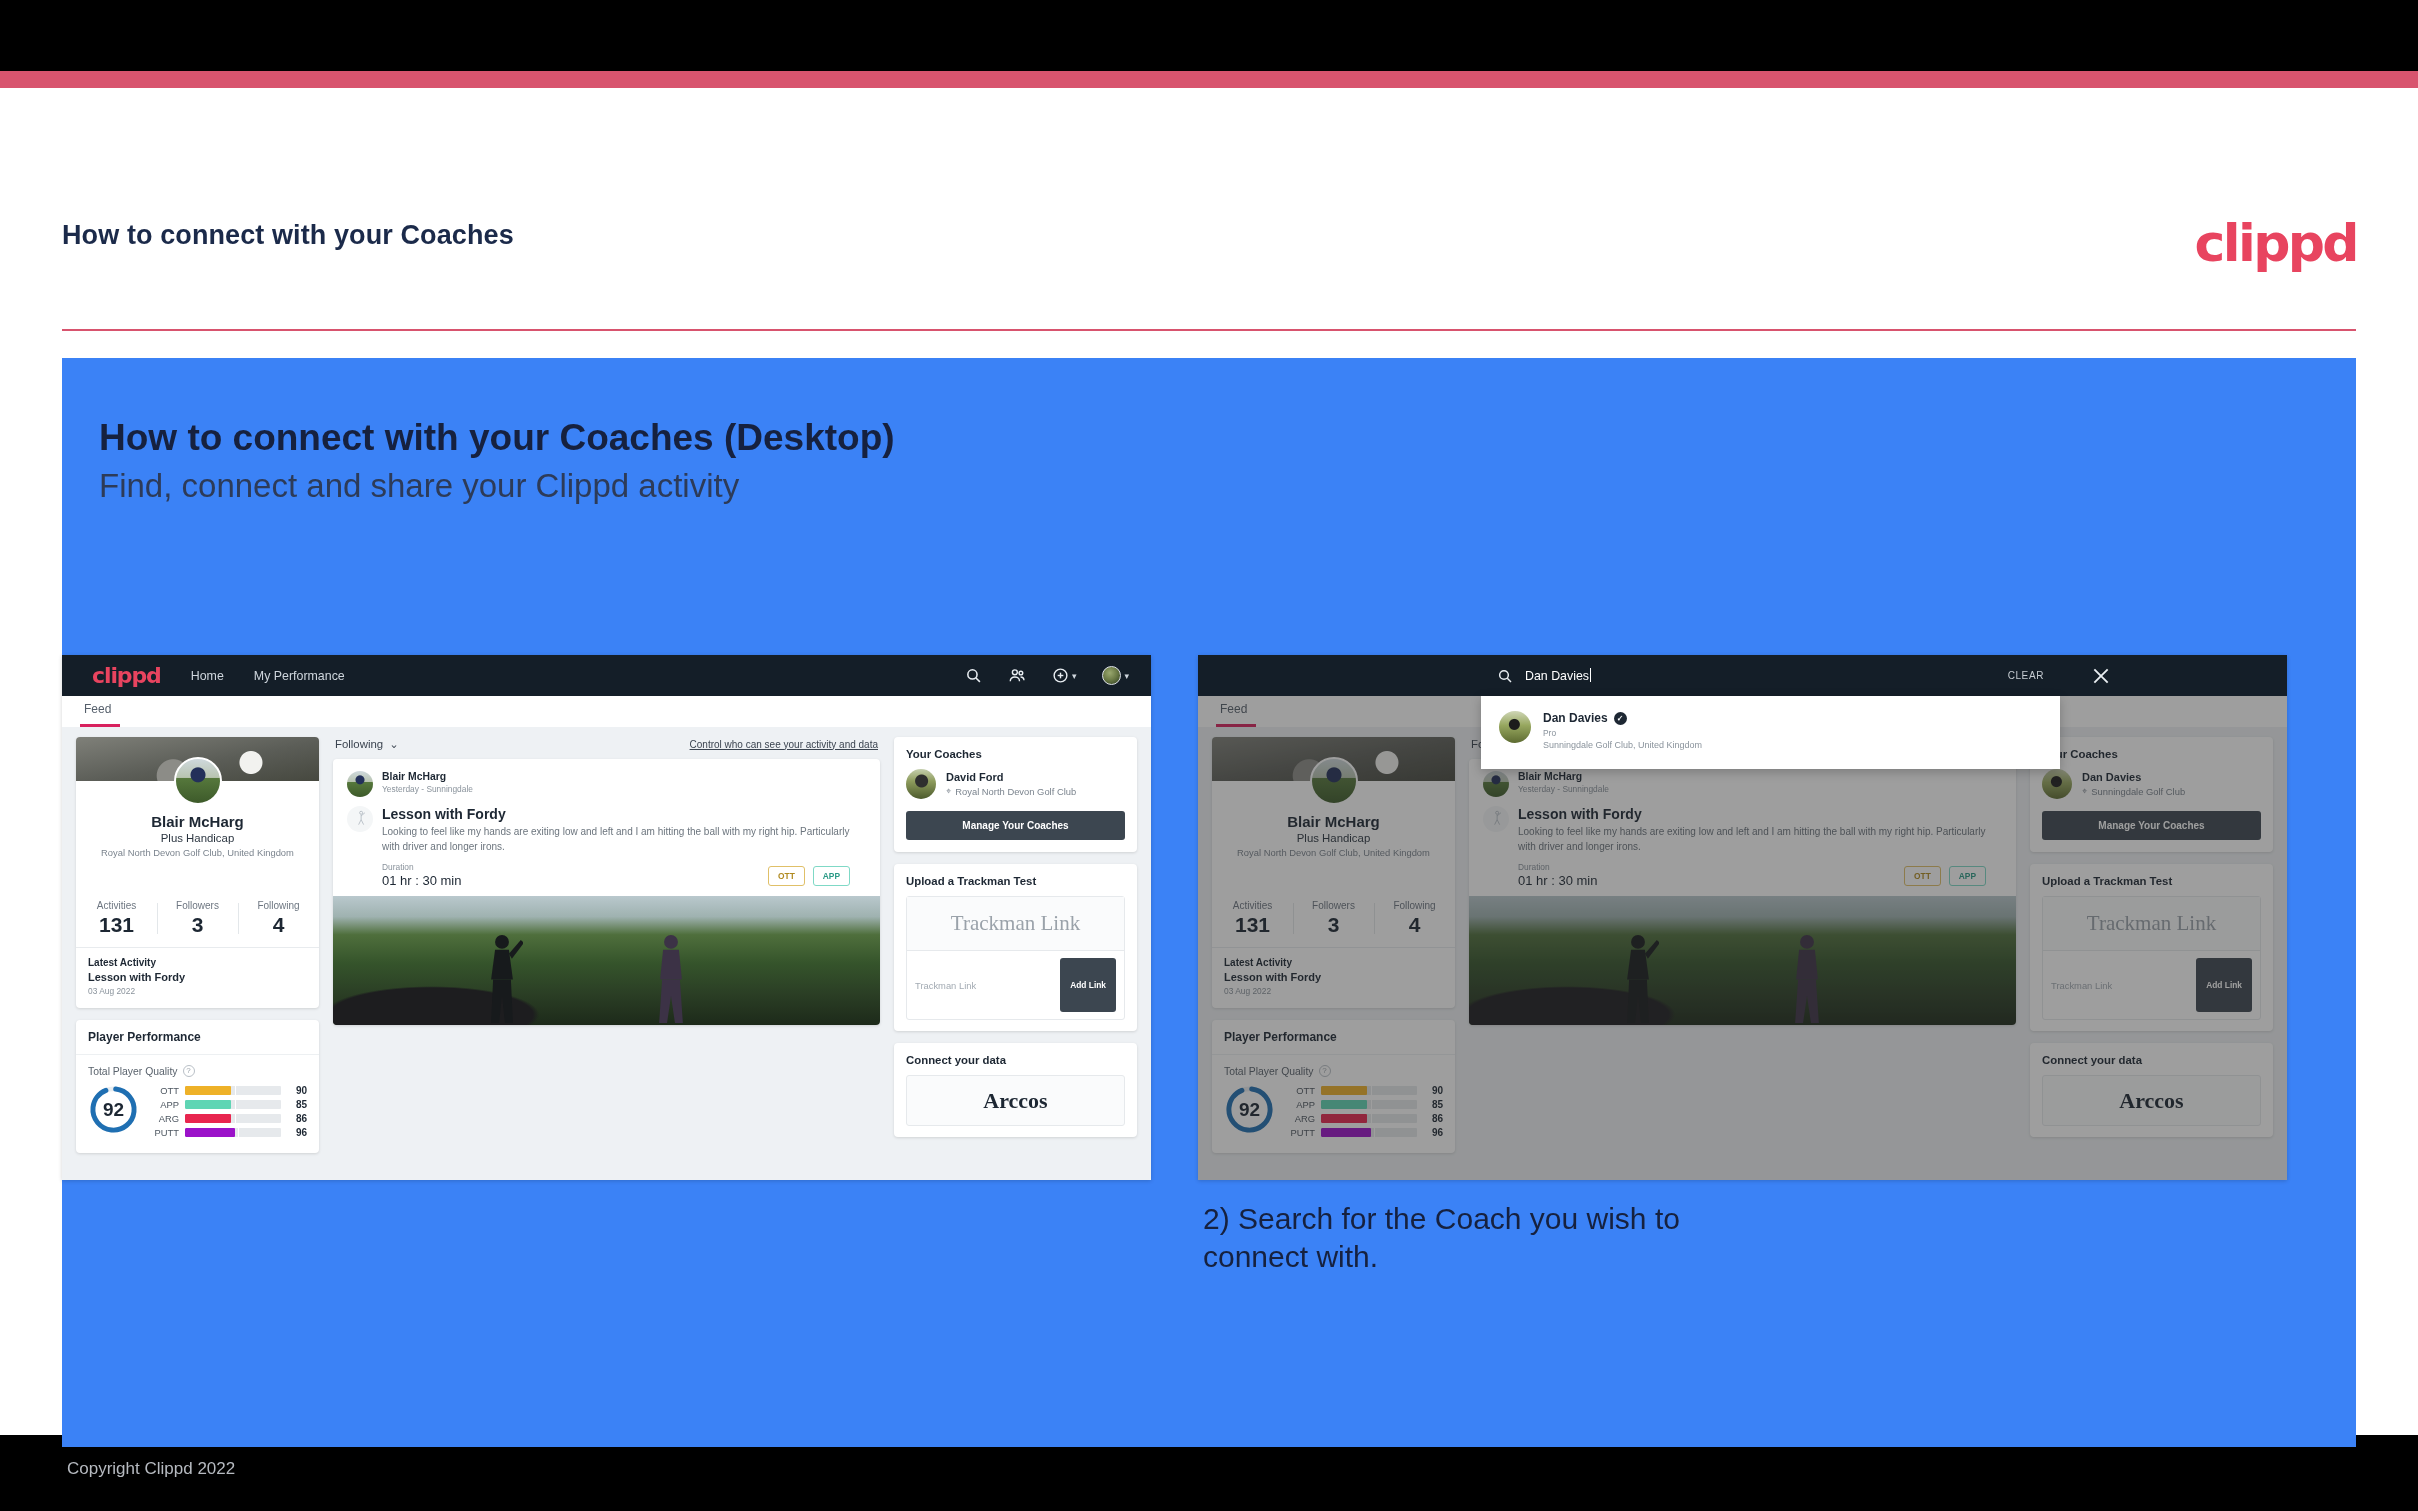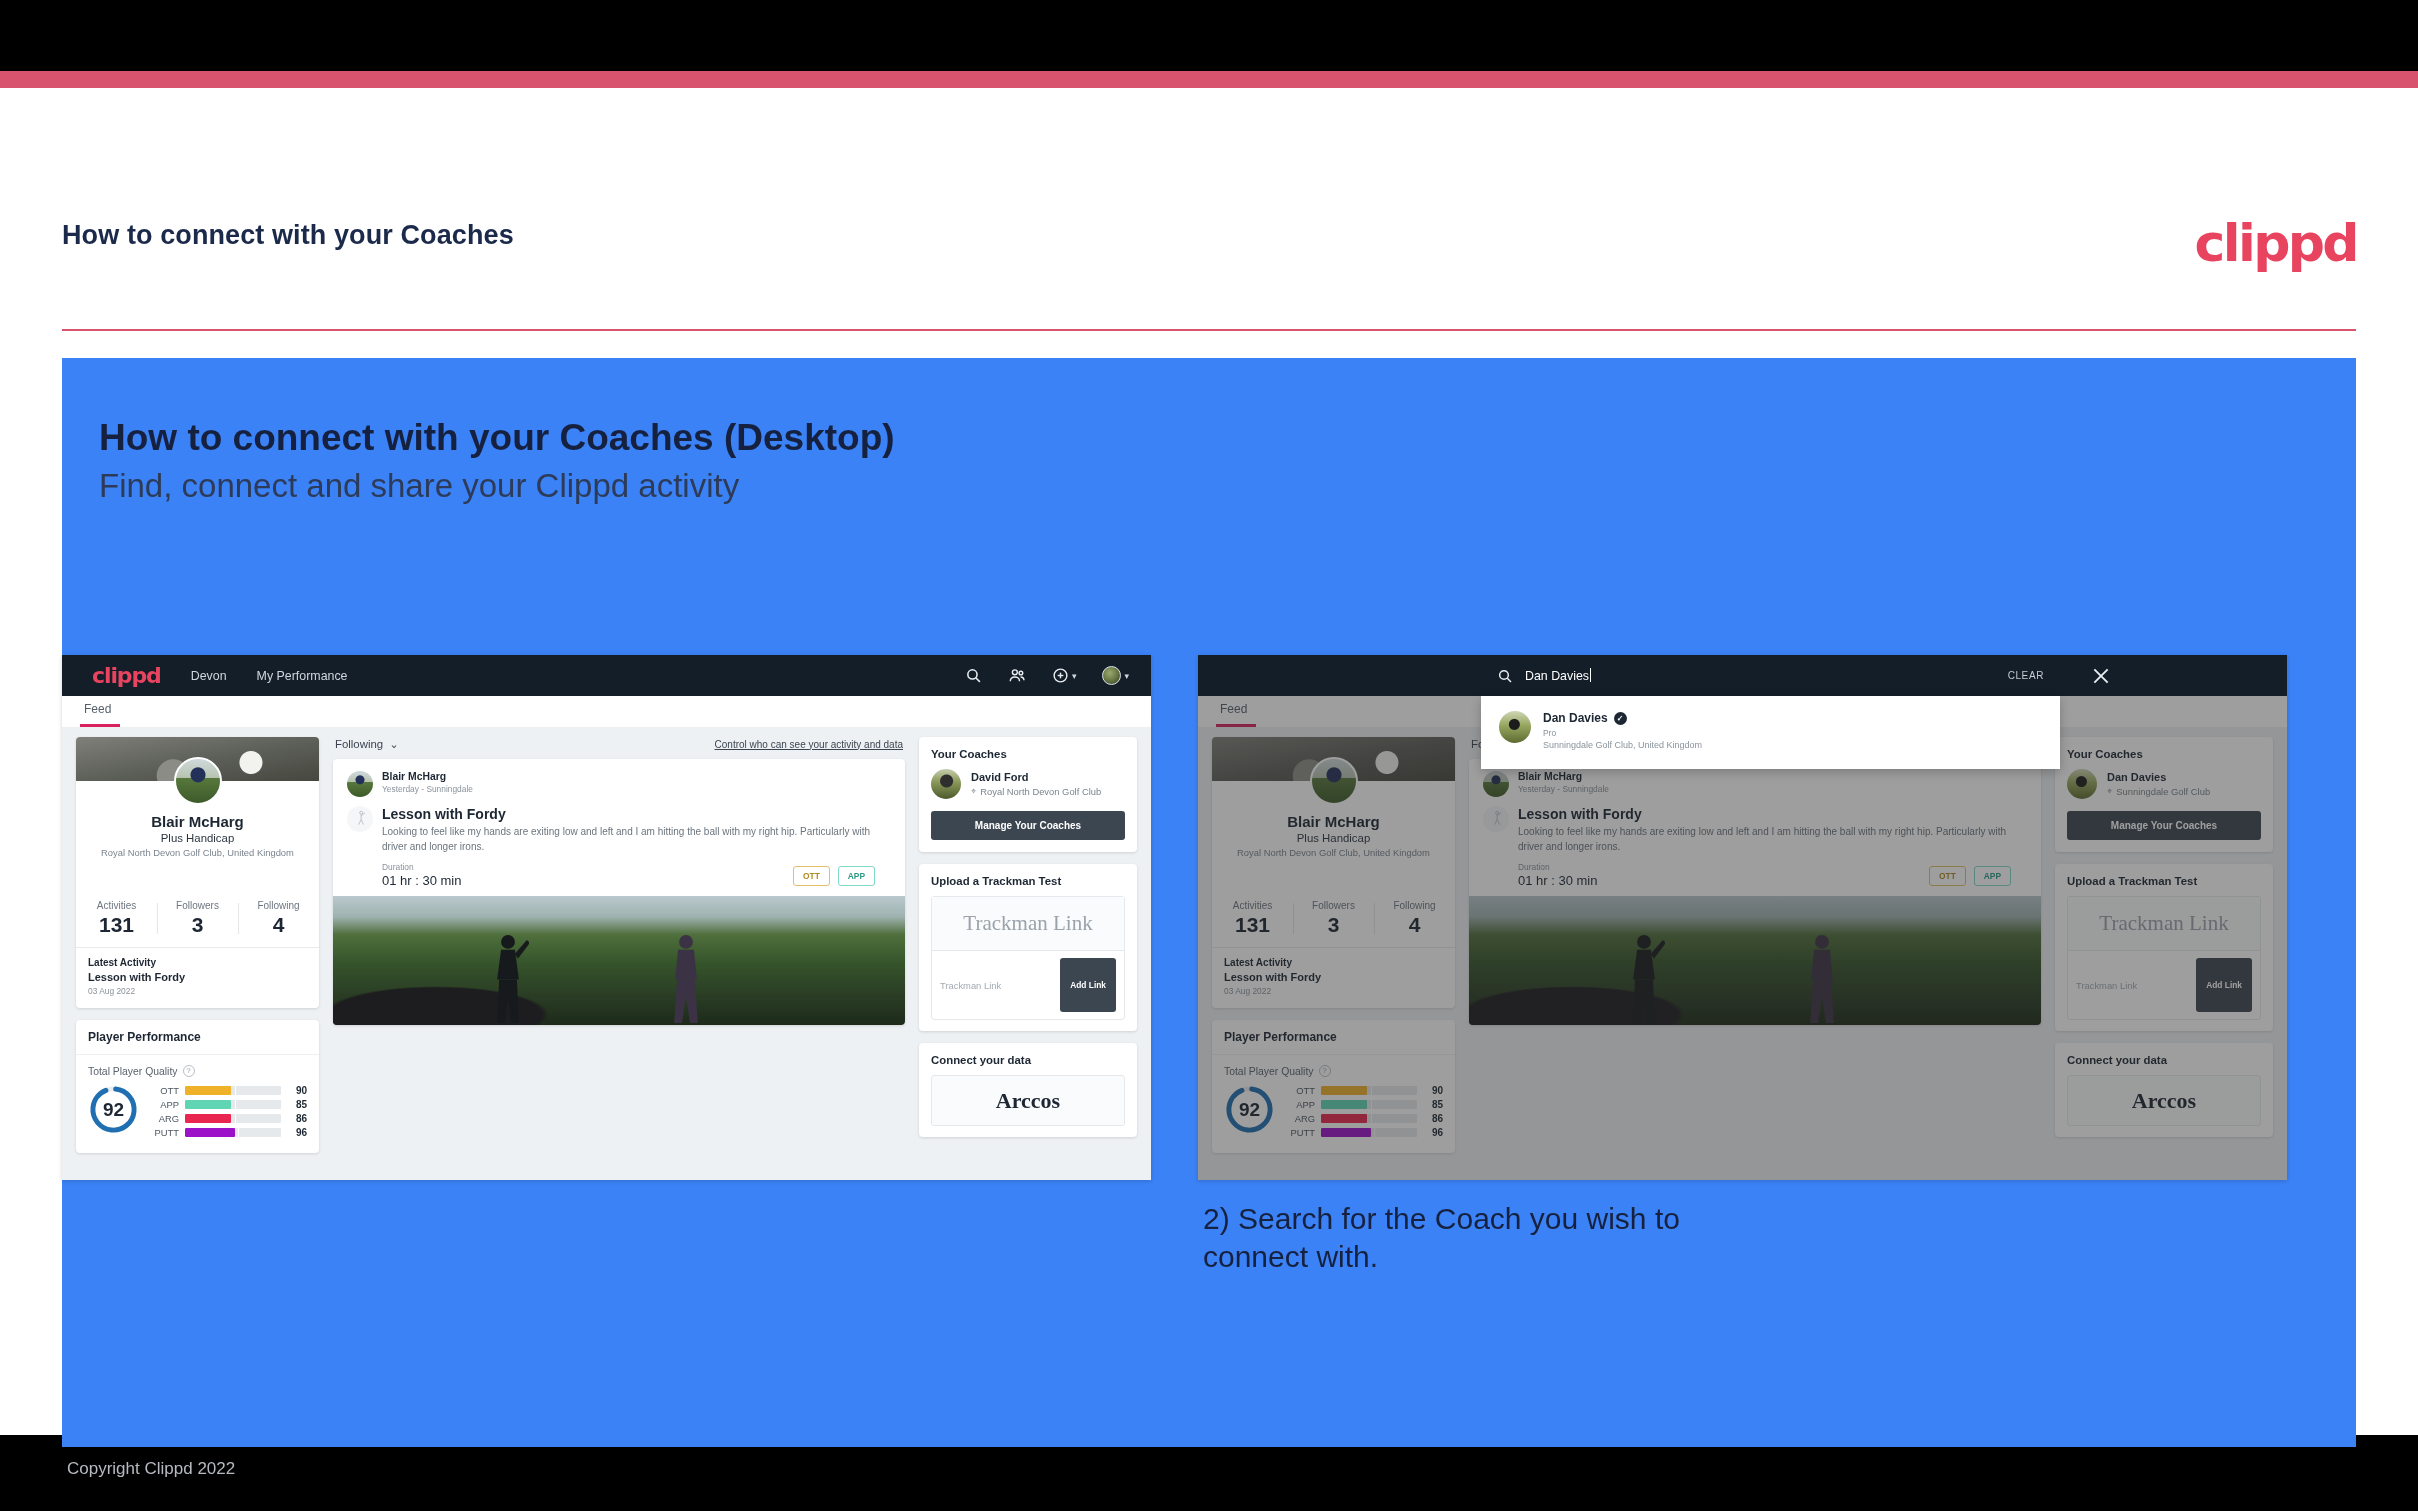--- a/index.html
+++ b/index.html
@@ -73,21 +73,21 @@
   .feedbar { position:absolute; left:0; top:41px; width:100%; height:29px; background:#fff; }
   .feedtab { position:absolute; left:22px; top:47px; font-size:12px; color:#555f6b; }
   .feedtab-ul { position:absolute; left:18px; top:69px; width:40px; height:3px; background:#d8215e; }
 
   .appbody {
     position:absolute; left:0; top:72px; width:100%; bottom:0;
     background:#eef1f4; padding:10px 14px; display:flex; gap:14px;
   }
   .col-left  { width:243px; flex:none; }
   .col-mid   { flex:1; }
-  .col-right { width:218px; flex:none; }
+  .col-right { width:243px; flex:none; }
 
   .card { background:#fff; border-radius:4px; box-shadow:0 1px 3px rgba(0,0,0,.13); margin-bottom:12px; }
 
   
   .cover {
     height:44px; border-radius:4px 4px 0 0; position:relative;
     background:
       radial-gradient(circle at 72% 58%, #f2f2ef 0 11px, transparent 12px),
       radial-gradient(circle at 40% 88%, #8c8c87 0 16px, transparent 17px),
       linear-gradient(170deg,#7f8079 0%,#5b5d57 55%,#46483f 100%);
@@ -234,21 +234,21 @@
     <div class="logo">clippd</div>
     <div class="hdr-rule"></div>
 
     <div class="panel">
       <div class="h1">How to connect with your Coaches (Desktop)</div>
       <div class="h2">Find, connect and share your Clippd activity</div>
 
       <div class="shot shot-a">
         <div class="appnav">
           <div class="nlogo">clippd</div>
-          <div class="nlink">Devon</div>
+          <div class="nlink">Home</div>
           <div class="nlink">My Performance</div>
           <div class="nicons">
             <span>
               <svg class="ic" width="17" height="17" viewBox="0 0 24 24" fill="none" stroke="currentColor" stroke-width="2.2">
                   <circle cx="10.5" cy="10.5" r="6.5"></circle>
                   <line x1="15.5" y1="15.5" x2="21" y2="21"></line>
                 </svg>
             </span>
             <span>
               <svg class="ic" width="18" height="17" viewBox="0 0 24 24" fill="none" stroke="currentColor" stroke-width="2">

